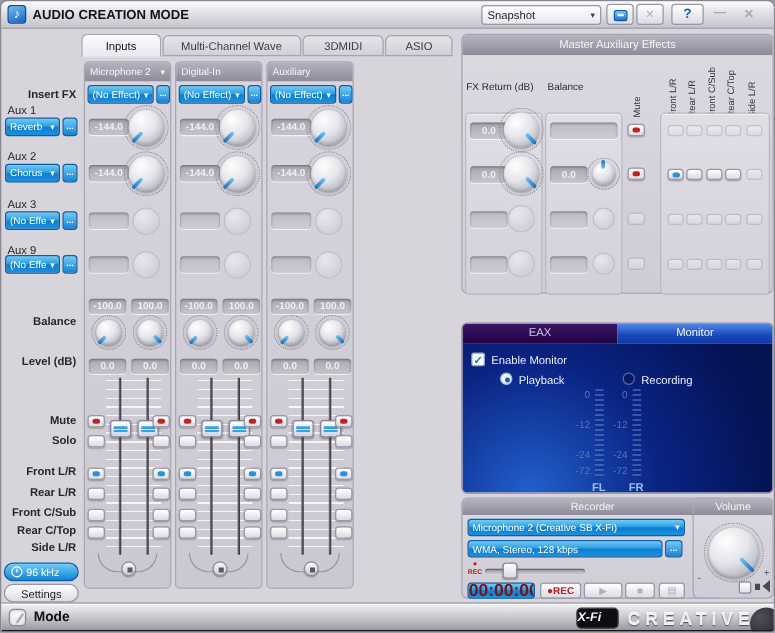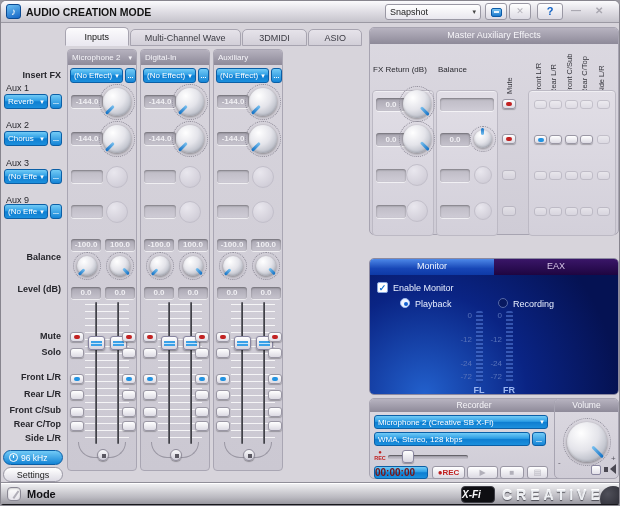--- a/index.html
+++ b/index.html
@@ -24,21 +24,21 @@
   .wbtn{position:absolute;background:linear-gradient(#ffffff,#dddbe4);border:1px solid #9a98a4;
     border-radius:3px;text-align:center;}
   .save-ic{display:inline-block;width:11px;height:9px;margin-top:4px;border-radius:2px;
     background:linear-gradient(#7cc6f2,#1b78cc);border:1px solid #0c5aa6;position:relative;}
   .save-ic::after{content:'';position:absolute;left:2px;top:2px;right:2px;height:2px;background:#e8f4fd;}
   .dis{color:#b4b2ba;}
   .help-q{color:#1262c4;font-weight:bold;font-size:11px;line-height:15px;}
   .wmin,.wclo{color:#a9a7b0;font-weight:bold;font-size:10px;}
 
   
-  .tabs{position:absolute;left:64px;top:26px;width:298px;height:19px;display:flex;align-items:flex-end;}
+  .tabs{position:absolute;left:64px;top:26px;width:298px;height:19px;display:flex;align-items:center;}
   .tab{height:17px;line-height:16px;text-align:center;font-size:9px;color:#3a3a42;
     background:linear-gradient(#e6e3ea,#d2cfd8);border:1px solid #a7a4b0;border-bottom:1px solid #a7a4b0;
     border-radius:5px 5px 0 0;margin-right:1px;}
   .tab.active{height:19px;line-height:18px;background:linear-gradient(#fcfbfd,#eae8f0);
     border-bottom:1px solid #eae8f0;color:#111;}
 
   
   .dd{display:flex;align-items:center;background:linear-gradient(180deg,#72cbf6 0%,#2d9ee5 45%,#0e7ed1 52%,#1c90dd 100%);
     border:1px solid #0b5fa6;border-radius:3px;color:#fff;overflow:hidden;}
   .ddl{flex:1;padding-left:3px;font-size:8px;white-space:nowrap;overflow:hidden;}
@@ -184,21 +184,21 @@
 
   
   .rec-mini{position:absolute;left:4px;top:38px;width:12px;text-align:center;color:#c02020;
     font-size:5.5px;font-weight:bold;}
   .rec-mini .rdot{display:block;font-size:6px;line-height:5px;}
   .slider{position:absolute;left:18px;top:43px;width:80px;height:4px;border-radius:2px;
     background:linear-gradient(#9a97a2,#c6c3cd);box-shadow:inset 0 1px 1px rgba(0,0,0,.4);}
   .sh{position:absolute;left:32px;top:38px;width:12px;height:13px;background:linear-gradient(#fff,#d8d6e0);
     border:1px solid #8a87a0;border-radius:3px;box-shadow:0 1px 1px rgba(0,0,0,.3);}
   .timebox{position:absolute;left:4px;top:54px;width:54px;height:13px;text-align:center;
-    font-size:10px;font-weight:bold;line-height:13px;color:#7a1414;}
+    font-size:14px;font-weight:bold;line-height:13px;color:#7a1414;}
   .tbtn{position:absolute;top:54px;height:13px;background:linear-gradient(#ffffff,#dcdae3);
     border:1px solid #9a97a4;border-radius:3px;text-align:center;font-size:8px;line-height:12px;}
   .tbtn.off2{color:#b2b0ba;box-shadow:none;}
   .recbtn{color:#c02020;font-weight:bold;}
   .vol-knob{left:12px;top:10px;width:40px;height:40px;}
   .vmark{position:absolute;font-size:8px;color:#55535e;}
   .spk{position:absolute;width:13px;height:11px;}
   .spk::before{content:'';position:absolute;left:0;top:3px;width:4px;height:5px;background:#4a4852;}
   .spk::after{content:'';position:absolute;left:1px;top:0;border:5.5px solid transparent;border-right:6px solid #4a4852;}
   .mutebox{position:absolute;width:10px;height:10px;background:linear-gradient(#fff,#e2e0e8);
@@ -606,22 +606,22 @@
       <div class="tog sp off spx1 spy3"></div>
       <div class="tog sp off spx2 spy3"></div>
       <div class="tog sp off spx3 spy3"></div>
       <div class="tog sp off spx4 spy3"></div>
     </div>
   </div>
 
 
   <div class="monitor">
     <div class="mtabs">
+      <div class="mtab eax">EAX</div>
       <div class="mtab mon">Monitor</div>
-      <div class="mtab eax">EAX</div>
     </div>
     <div class="mbody">
       <div class="cb" style="left:7px;top:7px;">✓</div>
       <div class="mwhite" style="left:23px;top:8px;">Enable Monitor</div>
       <div class="radio sel" style="left:30px;top:23px;"></div>
       <div class="mwhite" style="left:45px;top:24px;">Playback</div>
       <div class="radio un" style="left:128px;top:23px;"></div>
       <div class="mwhite" style="left:143px;top:24px;">Recording</div>
 
       <div class="mtick" style="left:78px;top:36px;">0</div>

